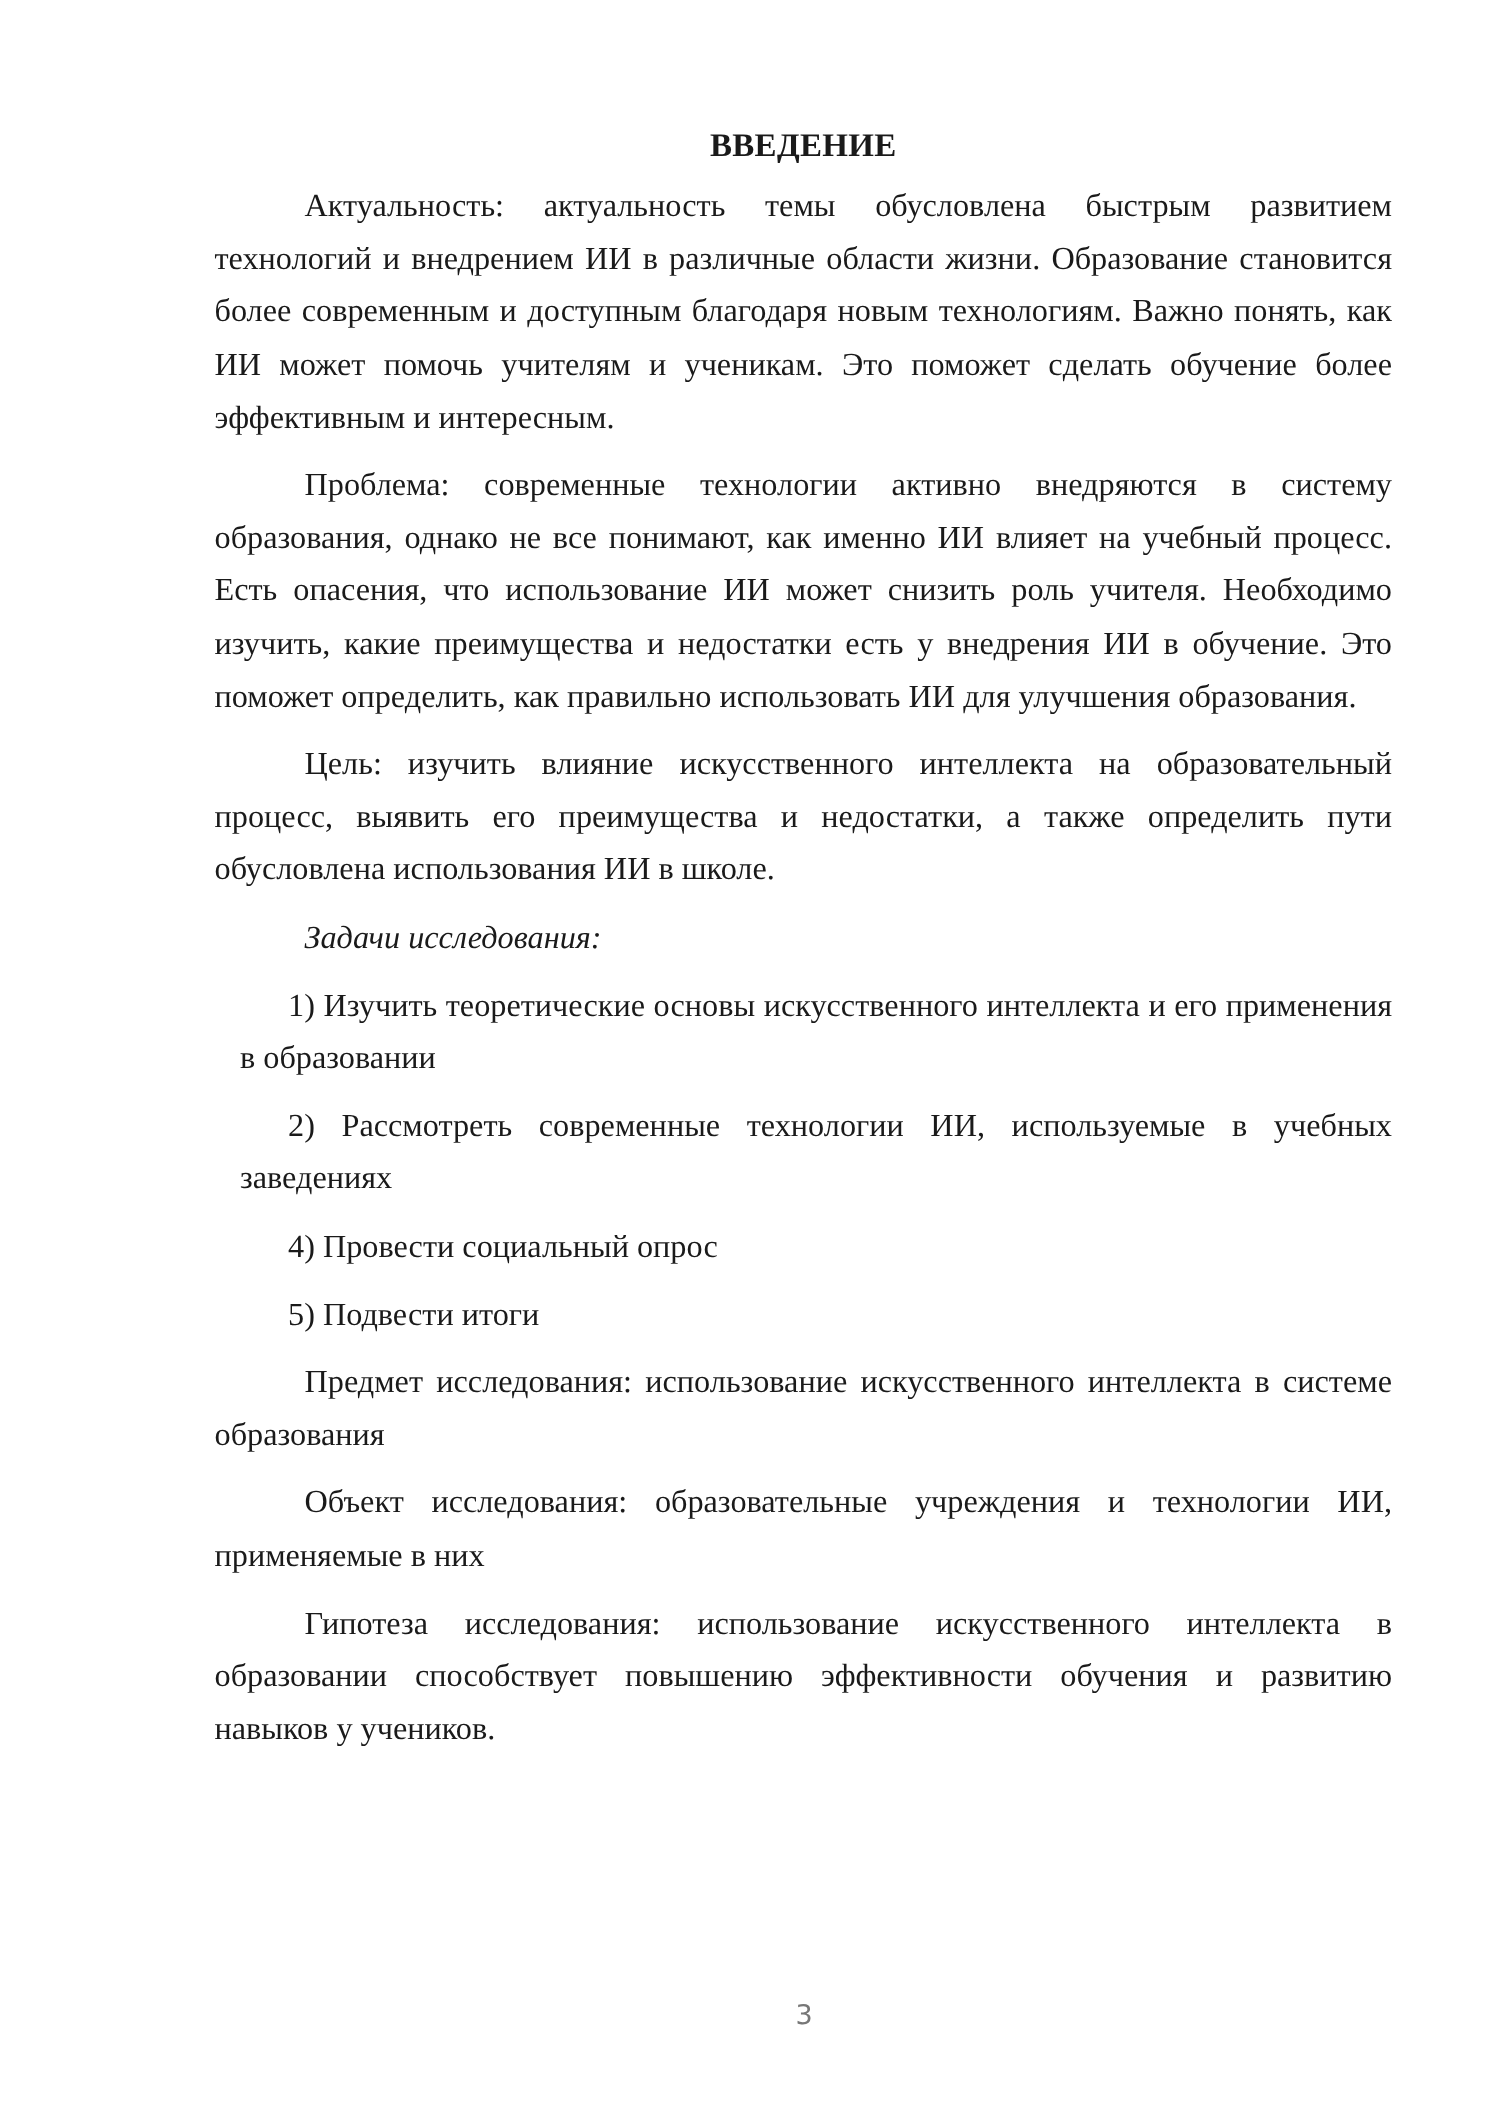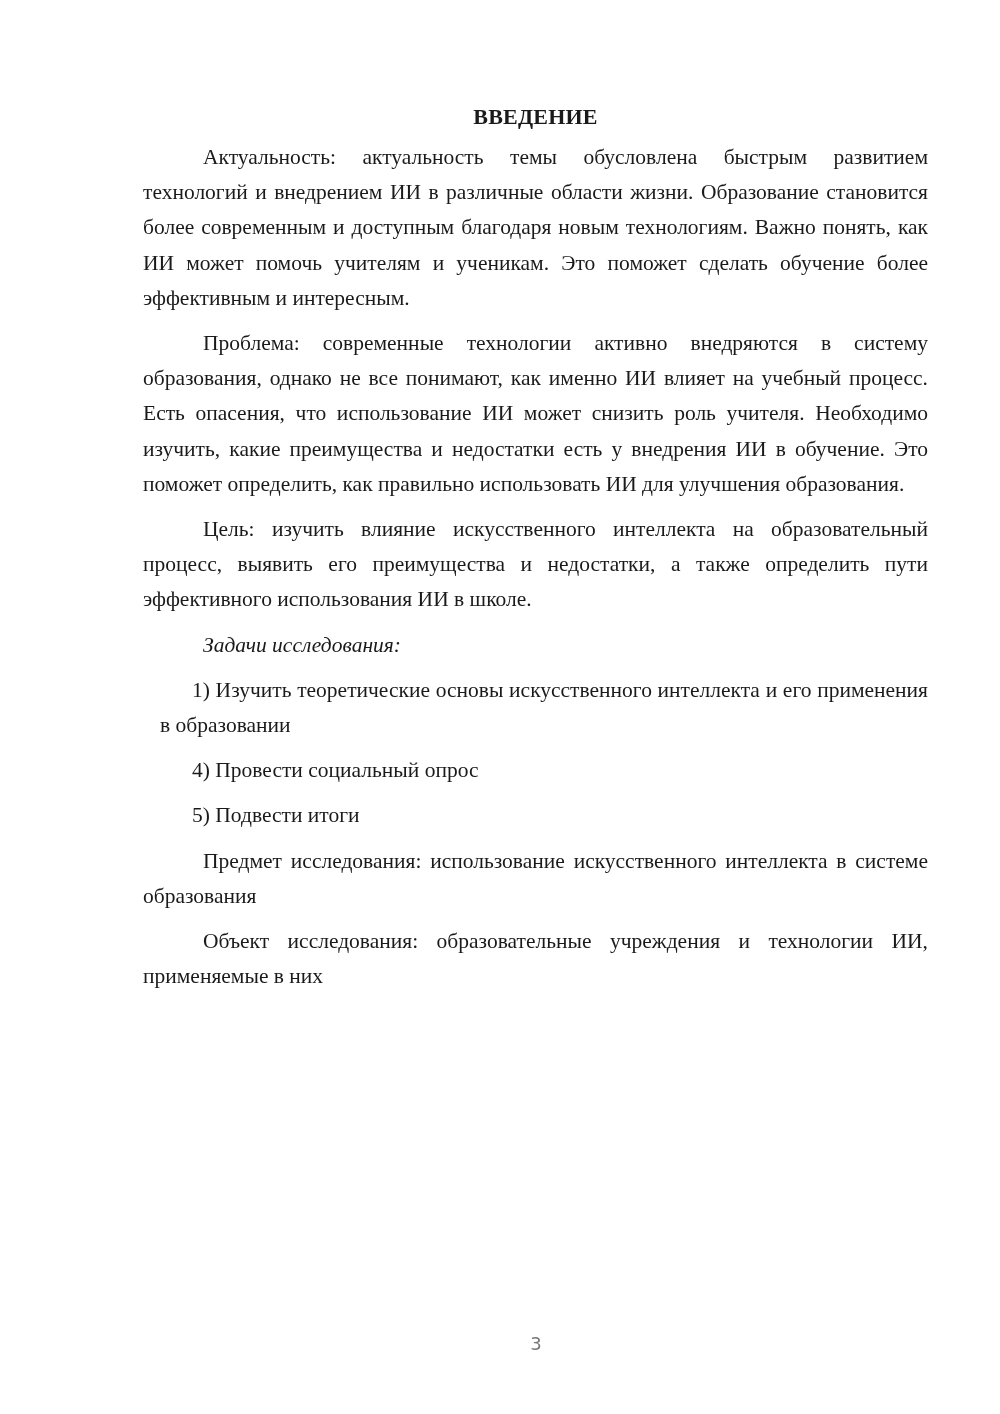--- a/index.html
+++ b/index.html
@@ -11,21 +11,21 @@
       width: 1000px;
       height: 1414px;
       position: relative;
       overflow: hidden;
       font-family: "Liberation Serif", "DejaVu Serif", serif;
       color: #1a1a1a;
     }
     .page {
       position: absolute;
       left: 143px;
-      top: 100px;
+      top: 80px;
       width: 785px;
     }
     .title {
       text-align: center;
       font-weight: bold;
       font-size: 22px;
       line-height: 34px;
       margin: 0 0 6px 0;
       letter-spacing: 0.2px;
     }
@@ -66,29 +66,31 @@
 </head>
 <body>
 
 <div class="page">
   <h1 class="title">ВВЕДЕНИЕ</h1>
 
   <p class="para">Актуальность: актуальность темы обусловлена быстрым развитием технологий и внедрением ИИ в различные области жизни. Образование становится более современным и доступным благодаря новым технологиям. Важно понять, как ИИ может помочь учителям и ученикам. Это поможет сделать обучение более эффективным и интересным.</p>
 
   <p class="para">Проблема: современные технологии активно внедряются в систему образования, однако не все понимают, как именно ИИ влияет на учебный процесс. Есть опасения, что использование ИИ может снизить роль учителя. Необходимо изучить, какие преимущества и недостатки есть у внедрения ИИ в обучение. Это поможет определить, как правильно использовать ИИ для улучшения образования.</p>
 
-  <p class="para">Цель: изучить влияние искусственного интеллекта на образовательный процесс, выявить его преимущества и недостатки, а также определить пути эффективного использования ИИ в школе.</p>
+  <p class="para">Цель: изучить влияние искусственного интеллекта на образовательный процесс, выявить его преимущества и недостатки, а также определить пути обусловлена использования ИИ в школе.</p>
 
   <p class="label-only">Задачи исследования:</p>
 
   <div>
     <p class="task">1) Изучить теоретические основы искусственного интеллекта и его применения в образовании</p>
+    <p class="task">2) Рассмотреть современные технологии ИИ, используемые в учебных заведениях</p>
     <p class="task">4) Провести социальный опрос</p>
     <p class="task">5) Подвести итоги</p>
   </div>
 
   <p class="para">Предмет исследования: использование искусственного интеллекта в системе образования</p>
 
   <p class="para">Объект исследования: образовательные учреждения и технологии ИИ, применяемые в них</p>
 
+  <p class="para">Гипотеза исследования: использование искусственного интеллекта в образовании способствует повышению эффективности обучения и развитию навыков у учеников.</p>
 </div>
 
 <div class="page-number">3</div>
 
 </body></html>

